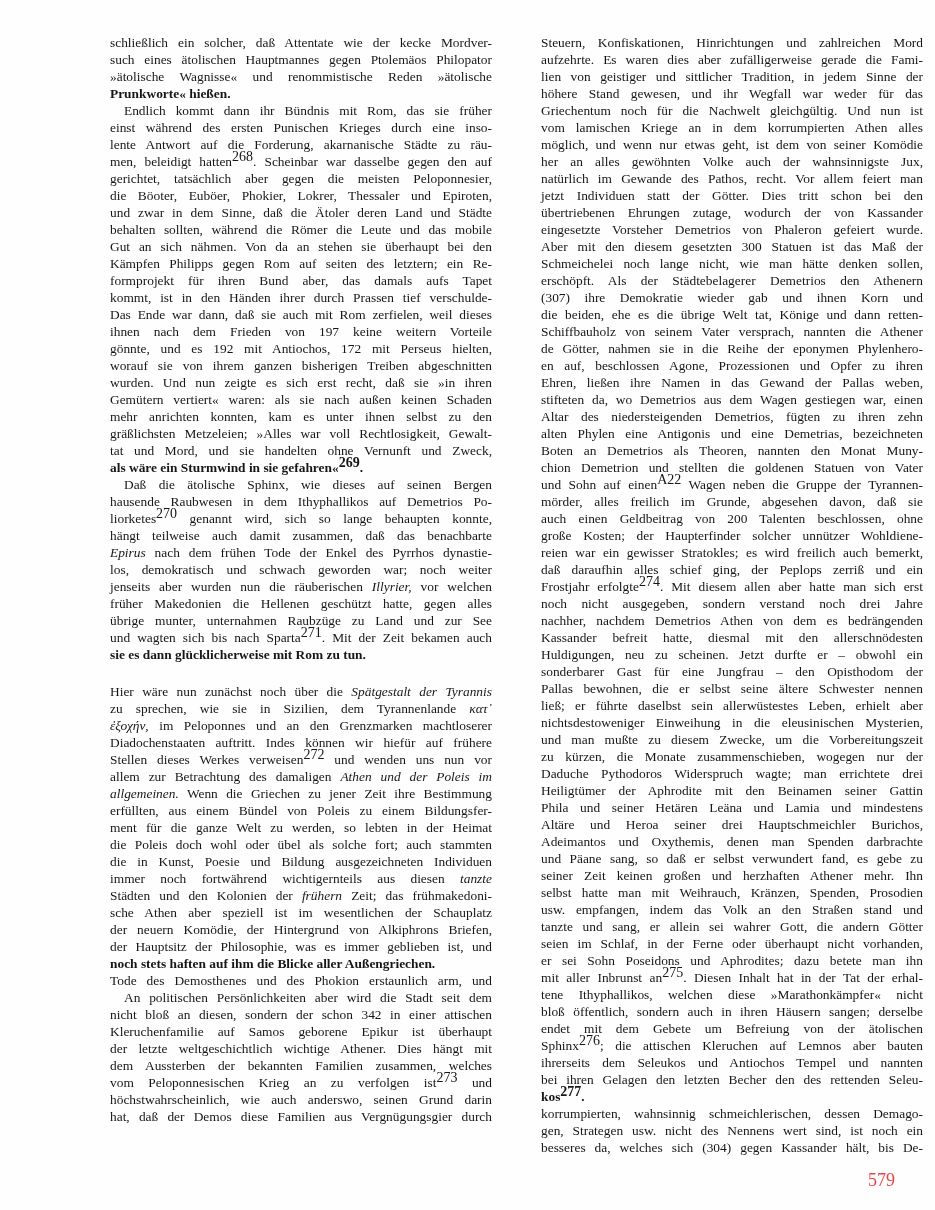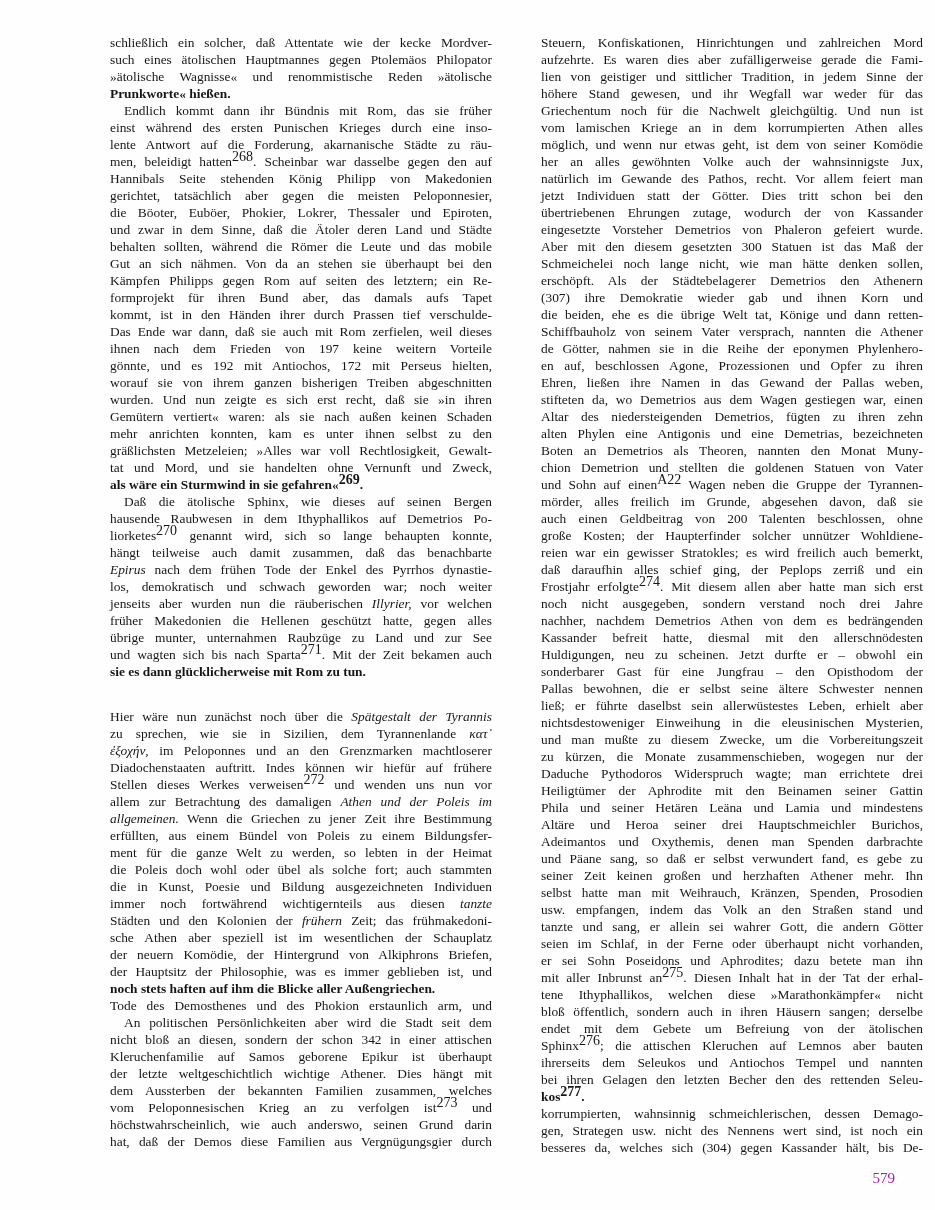--- a/index.html
+++ b/index.html
@@ -13,21 +13,21 @@
   }
   .column{
     position:absolute;top:34px;
     width:382px;
     font-size:13.4px;
     line-height:17px;
   }
   .column.left{left:110px;}
   .column.right{left:541px;}
   .para{margin:0;padding:0;}
-  .para.gap{margin-top:28px;}
+  .para.gap{margin-top:20px;}
   .line{
     text-align:justify;
     text-align-last:justify;
     height:17px;
     overflow:visible;
     white-space:nowrap;
   }
   .line.j{white-space:normal;}
   .line.last{text-align-last:left;white-space:normal;font-weight:bold;}
   .line.indent{text-indent:14px;}
@@ -39,41 +39,40 @@
     top:-5px;
     letter-spacing:0;
   }
   i{font-style:italic;}
   .page-number{
     position:absolute;
     top:1170px;
     left:513px;
     width:382px;
     text-align:right;
-    font-size:15px;
-    color:#a21caf;
+    font-size:18px;
+    color:#ef4444;
   }
 </style>
 </head>
 <body>
 
 <div class="page">
   <div class="column left">
       <div class="para">
         <div class="line j">schließlich ein solcher, daß Attentate wie der kecke Mordver-</div>
         <div class="line j">such eines ätolischen Hauptmannes gegen Ptolemäos Philopator</div>
         <div class="line j">»ätolische Wagnisse« und renommistische Reden »ätolische</div>
         <div class="line j last">Prunkworte« hießen.</div>
       </div>
       <div class="para">
         <div class="line j indent">Endlich kommt dann ihr Bündnis mit Rom, das sie früher</div>
         <div class="line j">einst während des ersten Punischen Krieges durch eine inso-</div>
         <div class="line j">lente Antwort auf die Forderung, akarnanische Städte zu räu-</div>
         <div class="line j">men, beleidigt hatten<sup>268</sup>. Scheinbar war dasselbe gegen den auf</div>
-        <div class="line j">Hannibals Seite stehenden König Philipp von Makedonien</div>
         <div class="line j">gerichtet, tatsächlich aber gegen die meisten Peloponnesier,</div>
         <div class="line j">die Böoter, Euböer, Phokier, Lokrer, Thessaler und Epiroten,</div>
         <div class="line j">und zwar in dem Sinne, daß die Ätoler deren Land und Städte</div>
         <div class="line j">behalten sollten, während die Römer die Leute und das mobile</div>
         <div class="line j">Gut an sich nähmen. Von da an stehen sie überhaupt bei den</div>
         <div class="line j">Kämpfen Philipps gegen Rom auf seiten des letztern; ein Re-</div>
         <div class="line j">formprojekt für ihren Bund aber, das damals aufs Tapet</div>
         <div class="line j">kommt, ist in den Händen ihrer durch Prassen tief verschulde-</div>
         <div class="line j">Das Ende war dann, daß sie auch mit Rom zerfielen, weil dieses</div>
         <div class="line j">ihnen nach dem Frieden von 197 keine weitern Vorteile</div>

